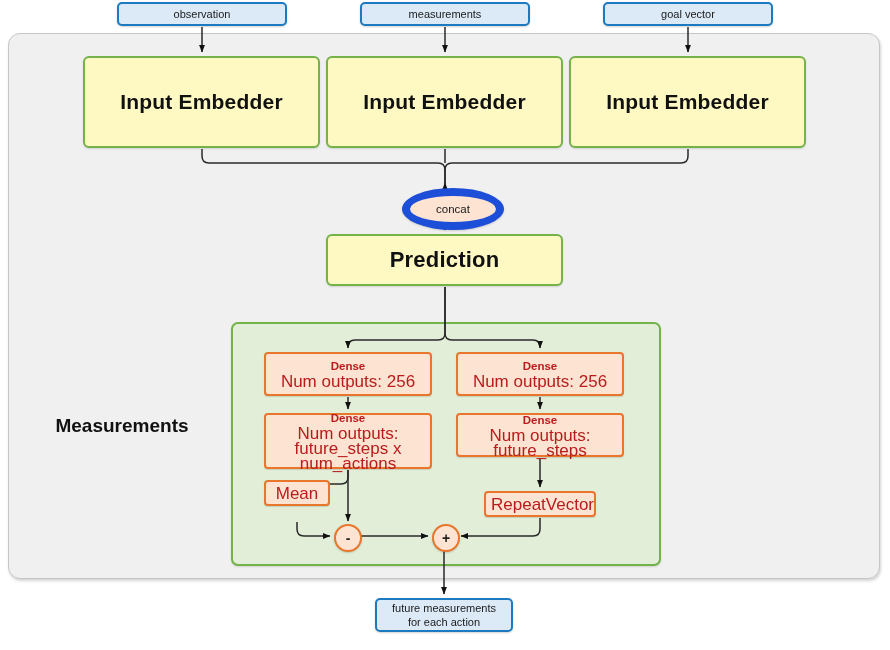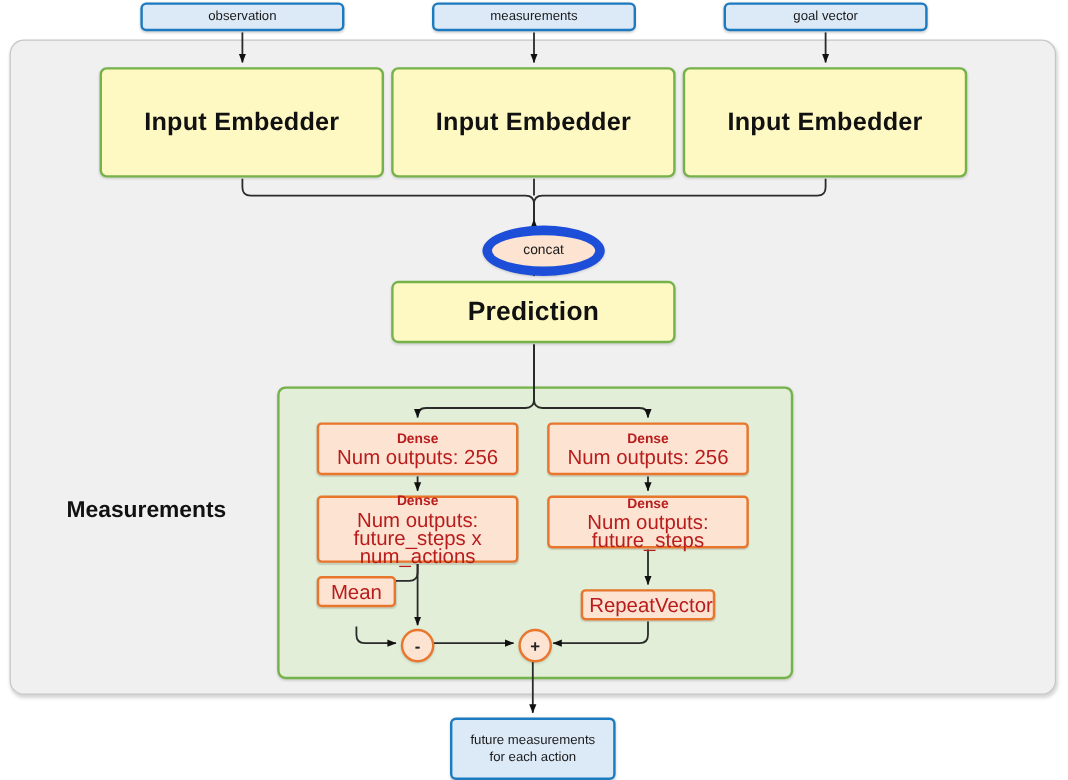--- a/index.html
+++ b/index.html
@@ -201,21 +201,21 @@
     <span class="op-sub">RepeatVector</span>
   </div>
 
   <div class="op-circle" style="left:334px; top:524px; width:24px; height:24px;">
     <span>-</span>
   </div>
   <div class="op-circle" style="left:432px; top:524px; width:24px; height:24px;">
     <span>+</span>
   </div>
 
-  <div class="node io-box" style="left:375px; top:598px; width:138px; height:52px;">
+  <div class="node io-box" style="left:375px; top:598px; width:138px; height:34px;">
     <span>future measurements</span>
     <span>for each action</span>
   </div>
 
   <svg id="edges" viewBox="0 0 890 650" xmlns="http://www.w3.org/2000/svg">
     <defs>
       <marker id="arrow" markerWidth="9" markerHeight="9" refX="7.2" refY="3.4" orient="auto" markerUnits="userSpaceOnUse">
         <path d="M0,0.4 L7.6,3.4 L0,6.4 z" fill="#111111"></path>
       </marker>
     </defs>

